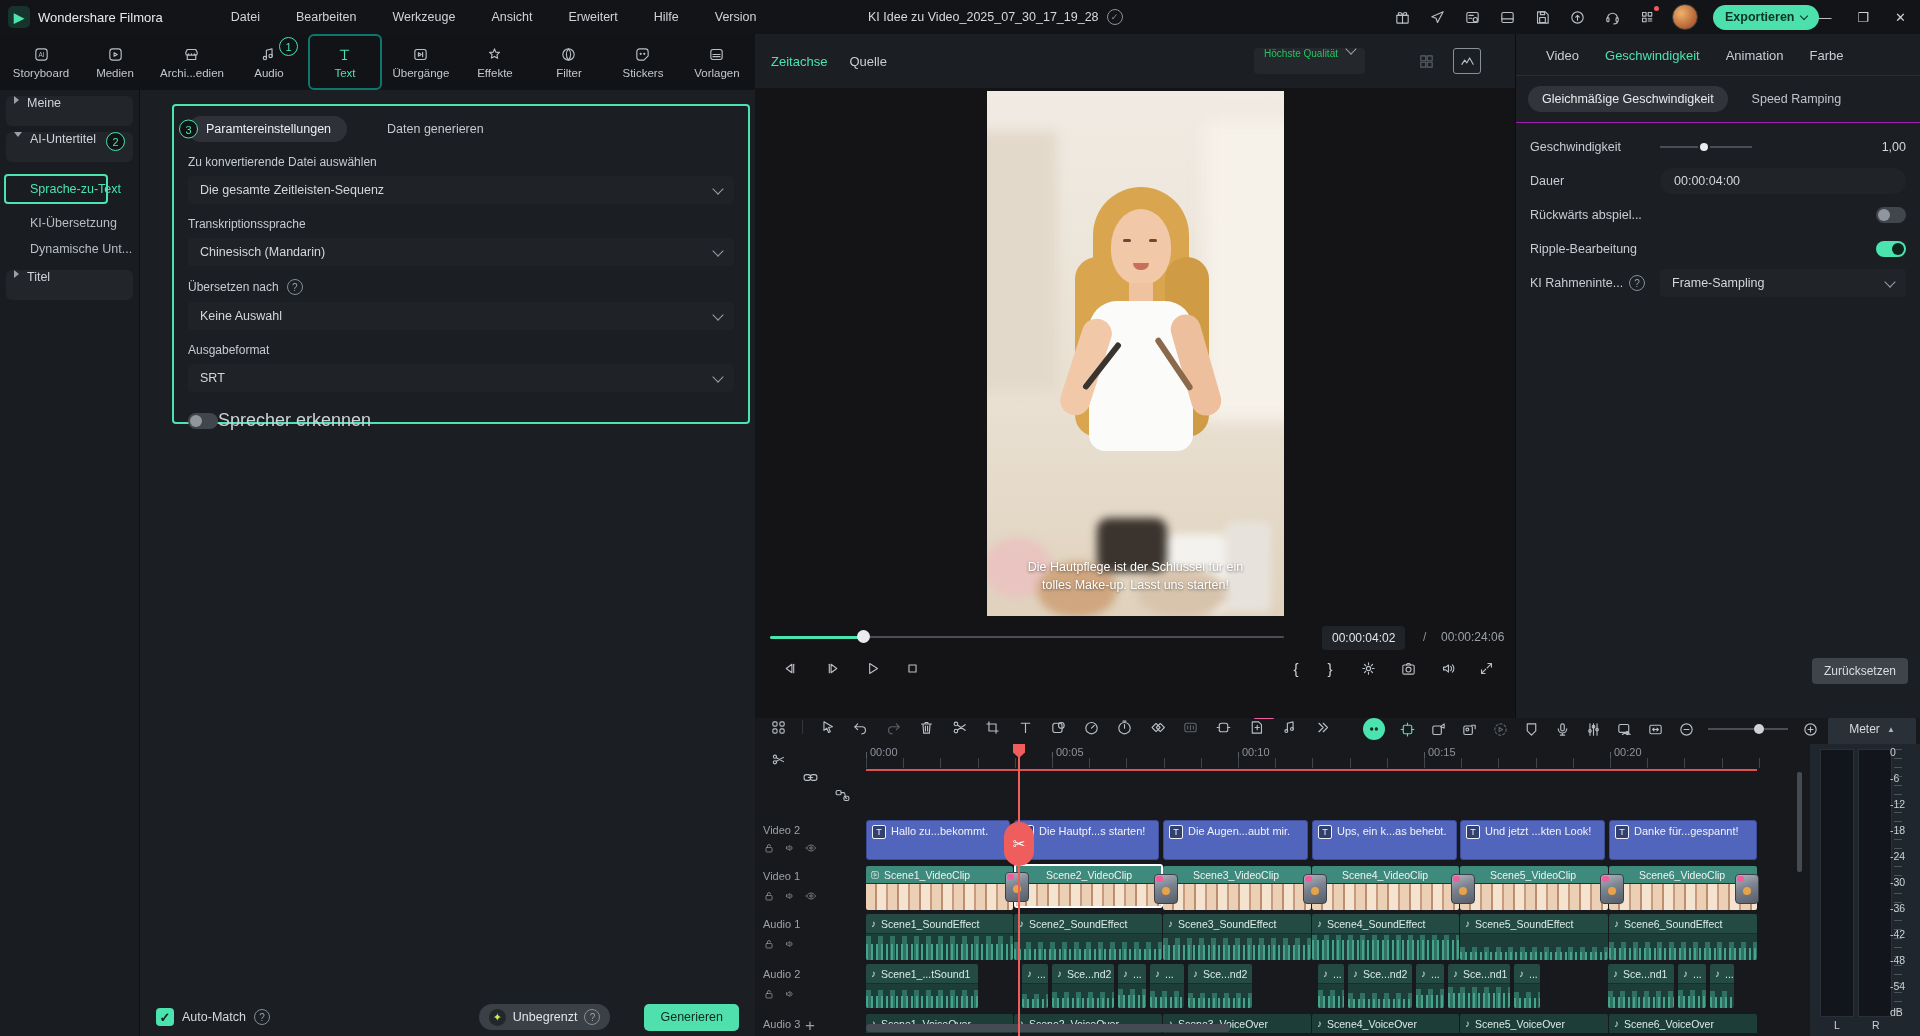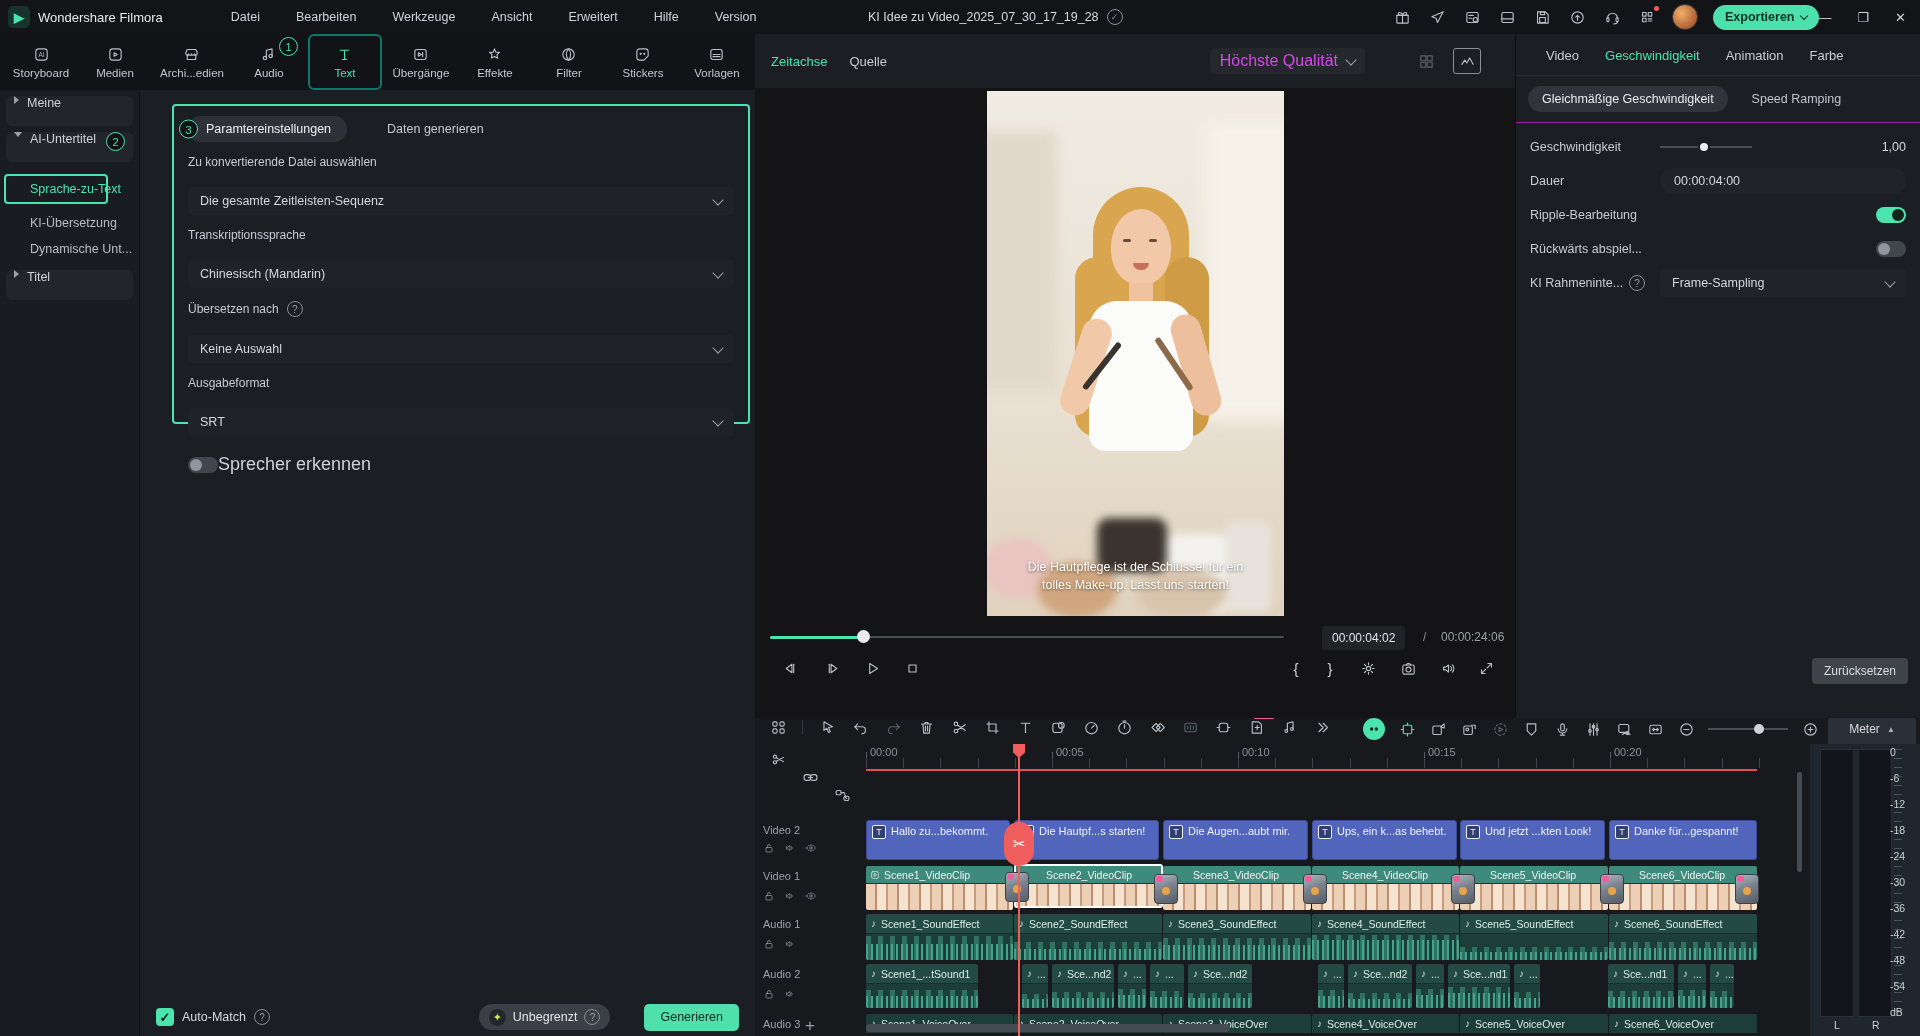--- a/index.html
+++ b/index.html
@@ -48,38 +48,38 @@
   .sleaf.active{color:#4be3ae;border:2px solid #4be3ae;border-radius:4px;margin-left:4px;padding:6px 10px 6px 24px;width:104px;box-sizing:border-box;}
 
   
   .formpanel{left:140px;top:90px;width:615px;height:946px;background:#1b1e23;}
   .formbox{position:absolute;left:32px;top:14px;width:578px;height:320px;border:2px solid #4be3ae;border-radius:4px;box-sizing:border-box;padding:10px 14px;}
   .ftabs{display:flex;align-items:center;gap:40px;}
   .ftab-pill{position:relative;background:#2e3238;border-radius:15px;padding:6px 16px 6px 18px;font-size:12.5px;color:#eceef1;}
   .ftab-pill .nbadge{position:absolute;left:-9px;top:50%;transform:translateY(-50%);}
   .ftab-plain{font-size:12.5px;color:#c6cad0;}
   .flabel{margin-top:13px;font-size:12px;color:#c7ccd2;display:flex;align-items:center;gap:8px;}
-  .fselect{margin-top:18px;height:28px;background:#1f2226;border-radius:4px;display:flex;align-items:center;justify-content:space-between;padding:0 12px;font-size:12.5px;color:#d4d8dc;}
+  .fselect{margin-top:7px;height:28px;background:#1f2226;border-radius:4px;display:flex;align-items:center;justify-content:space-between;padding:0 12px;font-size:12.5px;color:#d4d8dc;}
   .toggle{width:30px;height:16px;border-radius:8px;background:#41464d;position:relative;flex:none;}
   .toggle .knob{position:absolute;left:2px;top:2px;width:12px;height:12px;border-radius:50%;background:#8f969e;}
   .toggle.on{background:#4be3ae;}
   .toggle.on .knob{left:16px;background:#10241c;}
   .togglerow{margin-top:18px;display:flex;align-items:center;font-size:18px;color:#cdd2d7;}
   .formfooter{position:absolute;left:0;bottom:0;width:615px;height:38px;display:flex;align-items:center;padding:0 16px;box-sizing:border-box;gap:8px;}
   .cbox{width:18px;height:18px;border-radius:4px;background:#4be3ae;color:#10241c;font-size:13px;font-weight:bold;display:flex;align-items:center;justify-content:center;}
   .pill{height:26px;border-radius:13px;background:#3b4046;display:flex;align-items:center;gap:7px;padding:0 10px;font-size:12.5px;color:#e3e6e9;}
   .spark{width:17px;height:17px;border-radius:50%;background:#23272c;color:#cdea4e;font-size:11px;display:flex;align-items:center;justify-content:center;}
   .genbtn{height:27px;border-radius:5px;background:#4fe0ad;color:#0e2a1f;font-weight:normal;font-size:12.5px;display:flex;align-items:center;padding:0 16px;margin-left:26px;}
 
   
   .preview{left:755px;top:34px;width:760px;height:684px;background:#141417;}
   .pvhead{position:absolute;left:0;top:0;width:760px;height:54px;background:#1b1e23;display:flex;align-items:center;padding:0 16px;box-sizing:border-box;gap:22px;}
   .pvtab{font-size:13px;color:#c9cdd2;}
   .pvtab.active{color:#4be3ae;}
-  .qualbtn{position:absolute;right:150px;height:26px;background:#24272c;border-radius:4px;display:flex;align-items:center;gap:9px;padding:0 10px;font-size:16px;color:#d946ef;}
+  .qualbtn{position:absolute;right:150px;height:26px;background:#24272c;border-radius:4px;display:flex;align-items:flex-start;gap:9px;padding:0 10px;font-size:10px;color:#22c55e;}
   .pvhicon{position:absolute;display:flex;align-items:center;justify-content:center;width:26px;height:24px;}
   .video{position:absolute;left:232px;top:57px;width:297px;height:525px;background:linear-gradient(180deg,#efe9e1 0%,#ece4d8 55%,#e4d8c8 100%);overflow:hidden;}
   .blurlayer{position:absolute;left:-10px;right:-10px;bottom:-12px;height:130px;filter:blur(4px);}
   .sub{position:absolute;left:6px;right:6px;bottom:22px;text-align:center;color:#fff;font-size:12.5px;line-height:1.45;text-shadow:0 1px 3px rgba(0,0,0,.55);}
   .scrub{position:absolute;left:15px;top:596px;width:514px;height:14px;}
   .scrub .track{position:absolute;left:0;top:6px;width:100%;height:2px;background:#4a4e54;border-radius:1px;}
   .scrub .prog{position:absolute;left:0;top:5.5px;width:93px;height:3px;background:#4be3ae;border-radius:2px;}
   .scrub .knob{position:absolute;left:87px;top:0;width:13px;height:13px;border-radius:50%;background:#e9ebee;}
   .tcbox{position:absolute;left:567px;top:592px;height:24px;background:#202328;border-radius:4px;display:flex;align-items:center;padding:0 10px;font-size:12px;color:#e2e5e9;}
   .tcsep{position:absolute;left:668px;top:596px;color:#8a9097;font-size:12px;}
@@ -548,28 +548,28 @@
         <span class="line"></span>
         <span class="kn"></span>
       </span>
     <span class="pvalue">1,00</span>
   </div>
   <div class="prow">
     <span class="plabel">Dauer</span>
     <span class="pinput">00:00:04:00</span>
   </div>
   <div class="prow">
+    <span class="plabel">Rückwärts abspiel...</span>
+    <span class="toggle" style="margin-left:auto;">
+        <span class="knob"></span>
+      </span>
+  </div>
+  <div class="prow">
     <span class="plabel">Ripple-Bearbeitung</span>
     <span class="toggle on" style="margin-left:auto;">
-        <span class="knob"></span>
-      </span>
-  </div>
-  <div class="prow">
-    <span class="plabel">Rückwärts abspiel...</span>
-    <span class="toggle" style="margin-left:auto;">
         <span class="knob"></span>
       </span>
   </div>
   <div class="prow">
     <span class="plabel">
         <span>KI Rahmeninte...</span>
         <span class="qmark">?</span>
       </span>
     <span class="pdrop">
       <span>Frame-Sampling</span>

